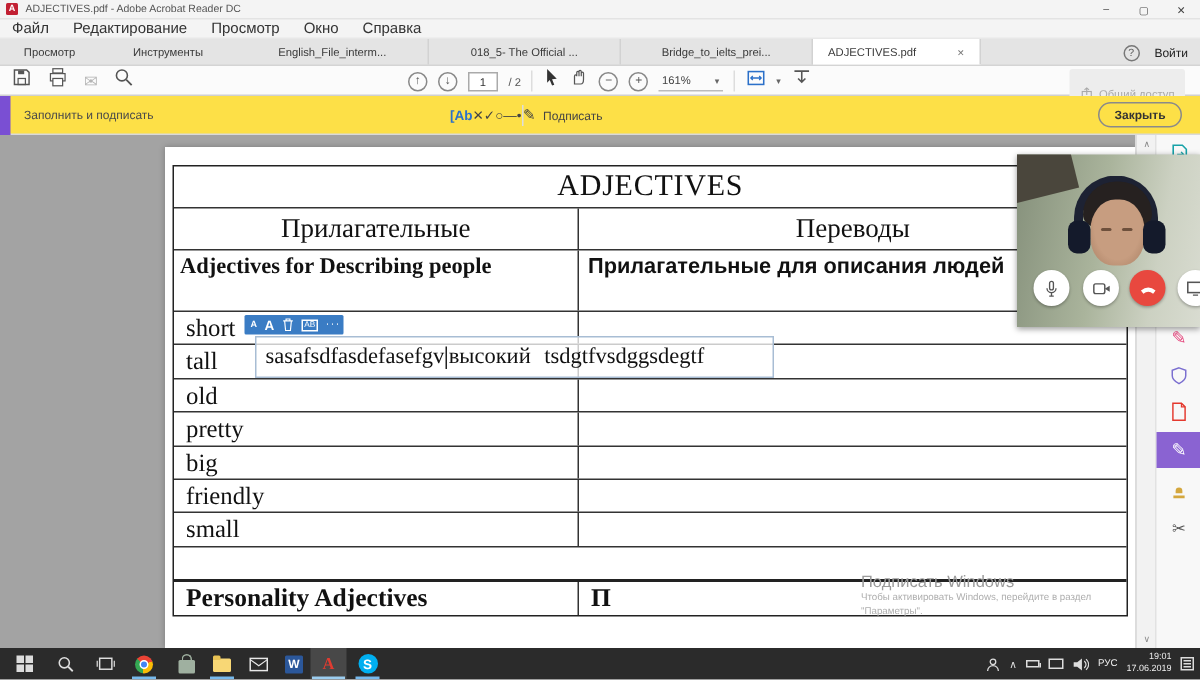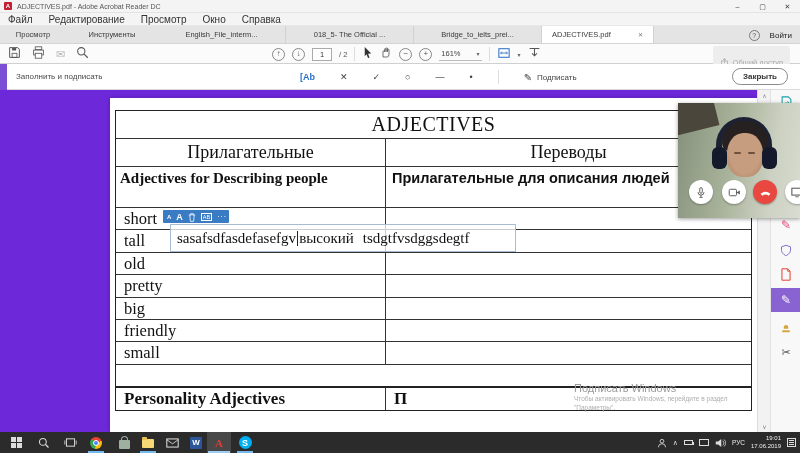--- a/index.html
+++ b/index.html
@@ -46,33 +46,33 @@
     display:flex;align-items:center;justify-content:center}
   .page-total{font-size:7.5px;color:#555}
   .vsep{width:1px;height:14px;background:#ddd}
   .zoom-box{display:flex;align-items:center;gap:16px;border-bottom:1px solid #bbb;padding:0 2px;height:14px}
   .zoom-val{font-size:7.5px;color:#444}
   .caret{font-size:6px;color:#666}
   .share-btn{position:absolute;right:10px;top:2px;height:15px;padding:16px 7px;background:#ededed;
     border-radius:2px;display:flex;align-items:center;gap:4px;font-size:7.5px;color:#a9a9a9}
 
   
-  .fillsign{position:absolute;left:0;top:64px;width:800px;height:26px;background:#ffffff;
+  .fillsign{position:absolute;left:0;top:64px;width:800px;height:26px;background:#fde047;
     border-bottom:1px solid #d9d9d9}
   .fs-strip{position:absolute;left:0;top:0;width:7px;height:26px;background:#7a4fd3}
   .fs-title{position:absolute;left:16px;top:8px;font-size:8px;color:#4a4a4a}
-  .fs-tools{position:absolute;left:300px;top:0;height:26px;display:flex;align-items:center;gap:25px}
+  .fs-tools{position:absolute;left:300px;top:0;height:26px;display:flex;align-items:center;gap:0}
   .fs-ab{color:#2b70c9;font-weight:bold;font-size:9px}
   .fs-glyph{font-size:9px;color:#444}
   .fs-sign{display:flex;align-items:center;gap:5px;font-size:8px;color:#444}
   .close-pill{position:absolute;right:12px;top:4px;width:56px;height:17px;border:1px solid #8a8a8a;
     border-radius:9px;font-size:8px;font-weight:bold;color:#333;display:flex;align-items:center;justify-content:center}
 
   
-  .docarea{position:absolute;left:0;top:90px;width:757px;height:342px;background:#6d28d9;overflow:hidden}
+  .docarea{position:absolute;left:0;top:90px;width:757px;height:342px;background:#a3a3a3;overflow:hidden}
   .page{position:absolute;left:110px;top:8px;width:647px;height:334px;background:#fff;
     box-shadow:0 0 4px rgba(0,0,0,.25)}
   .pdf-table{position:absolute;left:5px;top:12px;width:637px;border:1.5px solid #222;
     font-family:"Liberation Serif",serif;color:#111}
   .t-title{height:27px;font-size:20px;text-align:center;line-height:26px;letter-spacing:.5px}
   .t-row{border-top:1px solid #333;display:flex}
   .t-cell-l{width:270px;border-right:1px solid #333}
   .t-cell-r{flex:1}
   .t-head{height:28px;font-size:18px}
   .t-head .t-cell-l,.t-head .t-cell-r{text-align:center;line-height:27px}

